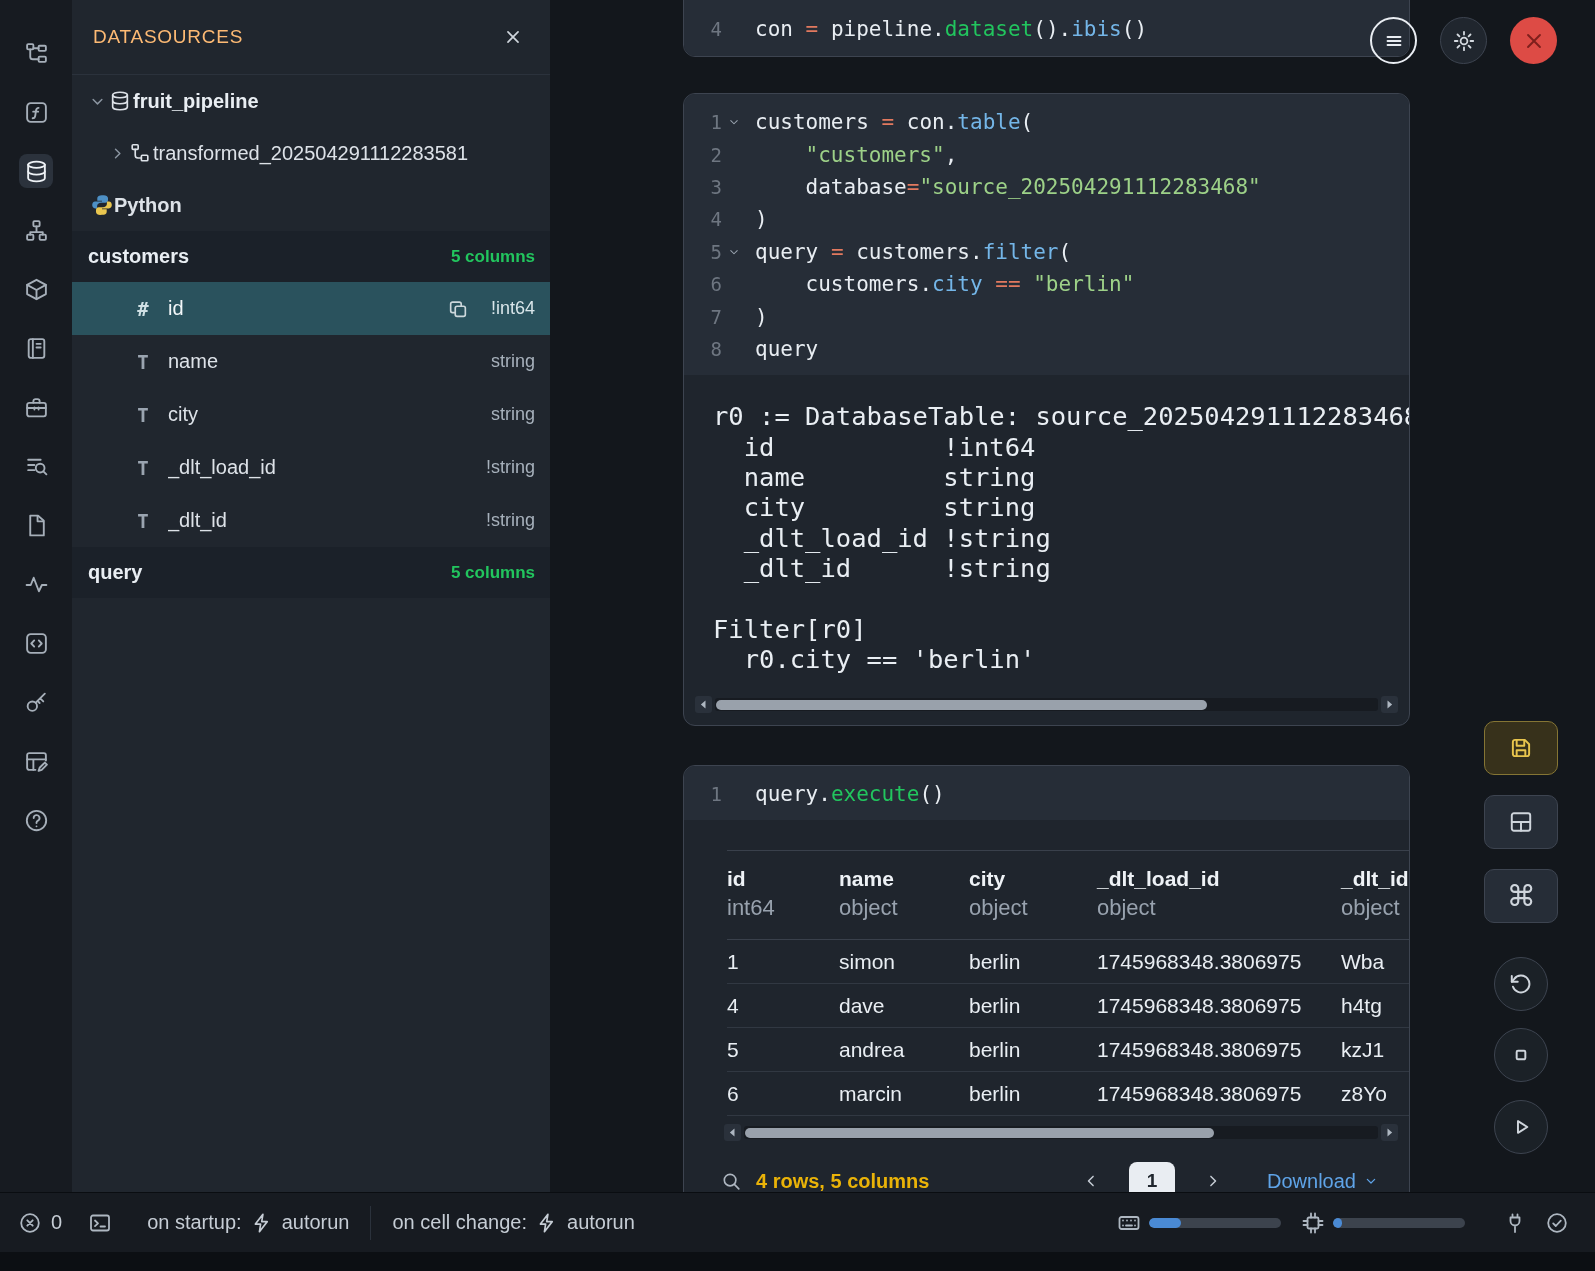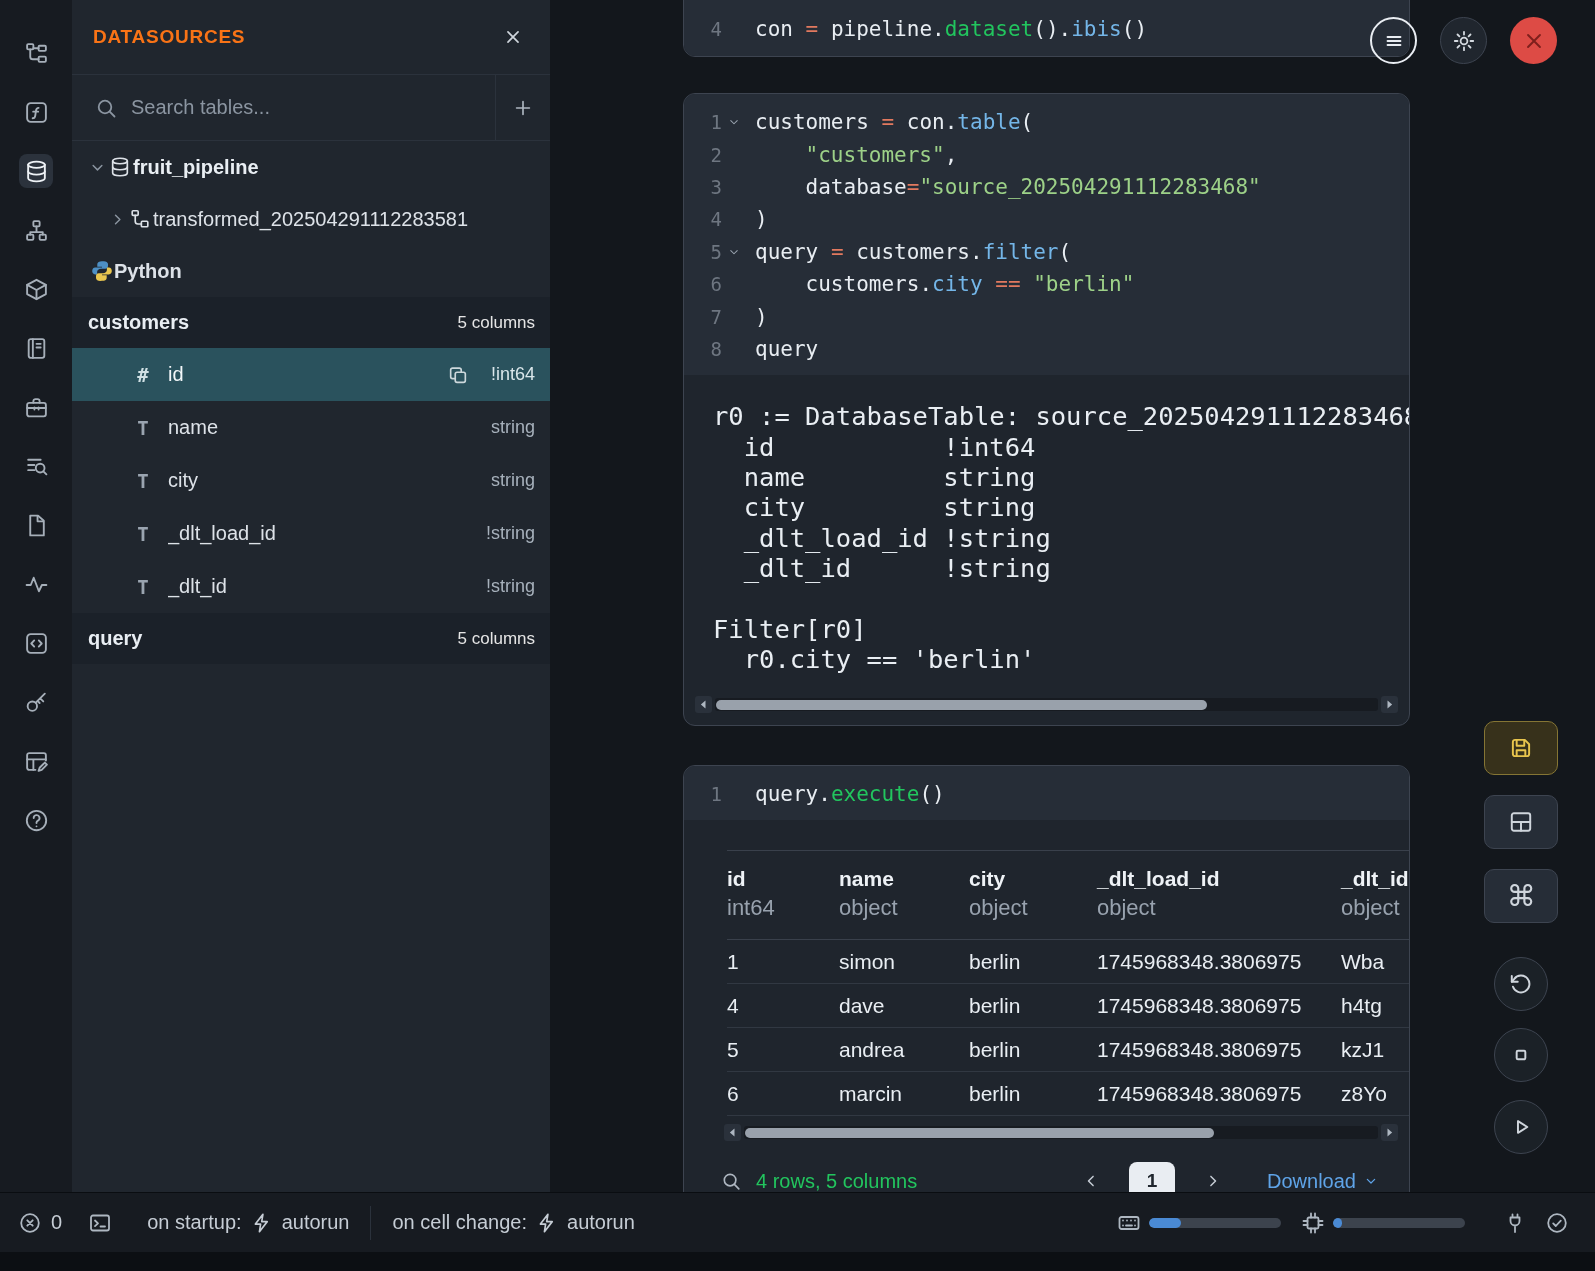--- a/index.html
+++ b/index.html
@@ -10,21 +10,21 @@
   
   .rail{position:absolute;left:0;top:0;width:72px;height:1271px;background:#171b21;z-index:5}
   .rail-icons{display:flex;flex-direction:column;align-items:center;padding-top:36px;gap:25px}
   .rail-ic{width:34px;height:34px;display:flex;align-items:center;justify-content:center;color:#a6afb9;border-radius:8px;cursor:pointer}
   .rail-ic svg{width:25px;height:25px}
   .rail-ic.active{color:#eef2f6;background:#2b323c}
 
   
   .panel{position:absolute;left:72px;top:0;width:478px;height:1192px;background:#20262e;z-index:4;display:flex;flex-direction:column}
   .panel-header{height:75px;flex:0 0 auto;display:flex;align-items:center;justify-content:space-between;padding:0 22px 0 21px;border-bottom:1px solid #2b323c}
-  .panel-header h1{font-size:19px;font-weight:700;letter-spacing:.04em;color:#f97316}
+  .panel-header h1{font-size:19px;font-weight:400;letter-spacing:.04em;color:#fdba74}
   .icon-btn{background:none;border:none;color:#cfd5dc;cursor:pointer;width:30px;height:30px;display:flex;align-items:center;justify-content:center;padding:0}
   .icon-btn svg{width:22px;height:22px}
   .search-row{height:66px;flex:0 0 auto;display:flex;align-items:center;border-bottom:1px solid #2b323c}
   .s-icon{width:24px;height:24px;margin:0 13px 0 22px;color:#8b95a1;flex:0 0 auto}
   .search-row input{flex:1;background:transparent;border:none;outline:none;color:#dde2e8;font-size:20px;height:100%;font-family:inherit;min-width:0}
   .search-row input::placeholder{color:#8b95a1}
   .add-btn{width:55px;height:100%;border:none;border-left:1px solid #2b323c;background:transparent;color:#aeb7c1;display:flex;align-items:center;justify-content:center;cursor:pointer}
   .add-btn svg{width:22px;height:22px}
   .conn-row{height:48px;flex:0 0 auto;background:#252c35;display:flex;align-items:center;padding-left:18px;gap:11px;cursor:pointer}
   .conn-label{font-weight:700;font-size:20px;color:#eef2f6}
@@ -33,21 +33,21 @@
   .tree-ic svg{width:100%;height:100%}
   .tree-ic.sm{width:22px;height:22px}
   .tree-row{height:52px;flex:0 0 auto;display:flex;align-items:center;gap:2px;padding-left:16px;font-size:20px;cursor:pointer;white-space:nowrap}
   .tree-row.child{padding-left:36px}
   .chev{width:19px;height:19px;color:#8b95a1;flex:0 0 auto}
   .chev svg{width:100%;height:100%}
   .tree-row.bold .lbl{font-weight:700;color:#e9eef3}
   .py-row{height:52px;flex:0 0 auto;display:flex;align-items:center;padding-left:18px;font-size:20px;font-weight:600;cursor:pointer}
   .sec-row{height:51px;flex:0 0 auto;background:#1b2129;display:flex;align-items:center;justify-content:space-between;padding:0 15px 0 16px;cursor:pointer}
   .sec-name{font-weight:700;font-size:20px;color:#e9eef3}
-  .sec-count{font-size:17px;color:#e5e5e5;font-weight:400}
+  .sec-count{font-size:17px;color:#22c55e;font-weight:700}
   .col-row{height:53px;flex:0 0 auto;display:flex;align-items:center;padding:0 15px 0 60px;gap:14px;font-size:20px;cursor:pointer}
   .col-glyph{width:22px;text-align:center;color:#9aa4b0;font-size:19px;font-weight:600;font-family:"DejaVu Sans Mono",monospace;flex:0 0 auto}
   .col-name{flex:1;color:#dde2e8;white-space:nowrap;overflow:hidden}
   .col-type{color:#a7b1bc;font-size:18px}
   .col-copy{width:22px;height:22px;color:#cdd8dc;margin-right:8px;flex:0 0 auto}
   .col-copy svg{width:100%;height:100%}
   .col-row.selected{background:#2a525d}
   .col-row.selected .col-name{color:#f2f7f9}
   .col-row.selected .col-type{color:#d9e6ea}
   .col-row.selected .col-glyph{color:#cfe0e4}
@@ -85,21 +85,21 @@
   .thead{display:flex;border-top:1px solid #39404b;border-bottom:1px solid #39404b;padding:16px 0 18px}
   .th{display:flex;flex-direction:column;gap:4px}
   .t-name{font-weight:700;font-size:21px;color:#eef2f6}
   .t-type{font-size:22px;color:#98a2ae}
   .trow{display:flex;align-items:center;height:44px;border-bottom:1px solid #313842;font-size:21px;color:#e9eef3}
   .c0{width:112px;flex:0 0 auto}.c1{width:130px;flex:0 0 auto}.c2{width:128px;flex:0 0 auto}.c3{width:244px;flex:0 0 auto}.c4{width:194px;flex:0 0 auto}
   .cell-exec .hscroll{margin:8px 11px 0 11px}
   .tfoot{display:flex;align-items:center;margin-top:14px;gap:10px;padding:0 30px 0 7px;height:52px;flex:0 0 auto}
   .tf-ic{width:22px;height:22px;color:#aeb7c1}
   .tf-ic svg{width:100%;height:100%}
-  .tf-label{font-size:20px;font-weight:400;color:#22c55e;margin-left:4px;white-space:nowrap}
+  .tf-label{font-size:20px;font-weight:700;color:#eab308;margin-left:4px;white-space:nowrap}
   .tf-pager{margin-left:auto;display:flex;align-items:center;gap:18px}
   .pg-btn{width:40px;height:38px;background:transparent;border:none;color:#c6cdd5;display:flex;align-items:center;justify-content:center;cursor:pointer}
   .pg-btn svg{width:20px;height:20px}
   .pg-box{min-width:46px;height:38px;background:#e9edf2;border-radius:8px;color:#20262e;display:flex;align-items:center;justify-content:center;font-size:19px;font-weight:600;padding:0 8px;cursor:pointer}
   .tf-download{display:flex;align-items:center;gap:7px;color:#5fa4e8;font-size:20px;margin-left:24px;cursor:pointer;text-decoration:none;white-space:nowrap}
   .dl-ch{width:16px;height:16px}
   .dl-ch svg{width:100%;height:100%}
 
   
   .topbar{position:absolute;top:17px;right:38px;display:flex;gap:23px;z-index:6}
@@ -244,34 +244,20 @@
 
 <section class="panel">
   <header class="panel-header">
     <h1>DATASOURCES</h1>
     <button class="icon-btn" id="panel-close">
         <svg viewBox="0 0 24 24" fill="none" stroke="currentColor" stroke-width="1.8" stroke-linecap="round" stroke-linejoin="round">
           <path d="M6.5 6.5l11 11M17.5 6.5l-11 11"></path>
         </svg>
       </button>
   </header>
-  <div class="search-row">
-    <span class="s-icon" id="search-ic">
-        <svg viewBox="0 0 24 24" fill="none" stroke="currentColor" stroke-width="1.8" stroke-linecap="round" stroke-linejoin="round">
-          <circle cx="11" cy="11" r="6.3"></circle>
-          <path d="m15.7 15.7 4.8 4.8"></path>
-        </svg>
-      </span>
-    <input id="search-input" placeholder="Search tables..." style="">
-    <button class="add-btn" id="add-btn">
-        <svg viewBox="0 0 24 24" fill="none" stroke="currentColor" stroke-width="1.8" stroke-linecap="round" stroke-linejoin="round">
-          <path d="M12 5v14M5 12h14"></path>
-        </svg>
-      </button>
-  </div>
   <div id="tree">
       <div class="tree-row bold">
         <span class="chev">
           <svg viewBox="0 0 24 24" fill="none" stroke="currentColor" stroke-width="1.8" stroke-linecap="round" stroke-linejoin="round">
             <path d="m6.5 9.5 5.5 5.5 5.5-5.5"></path>
           </svg>
         </span>
         <span class="tree-ic sm">
           <svg viewBox="0 0 24 24" fill="none" stroke="currentColor" stroke-width="1.8" stroke-linecap="round" stroke-linejoin="round">
             <ellipse cx="12" cy="5.5" rx="8" ry="3"></ellipse>

